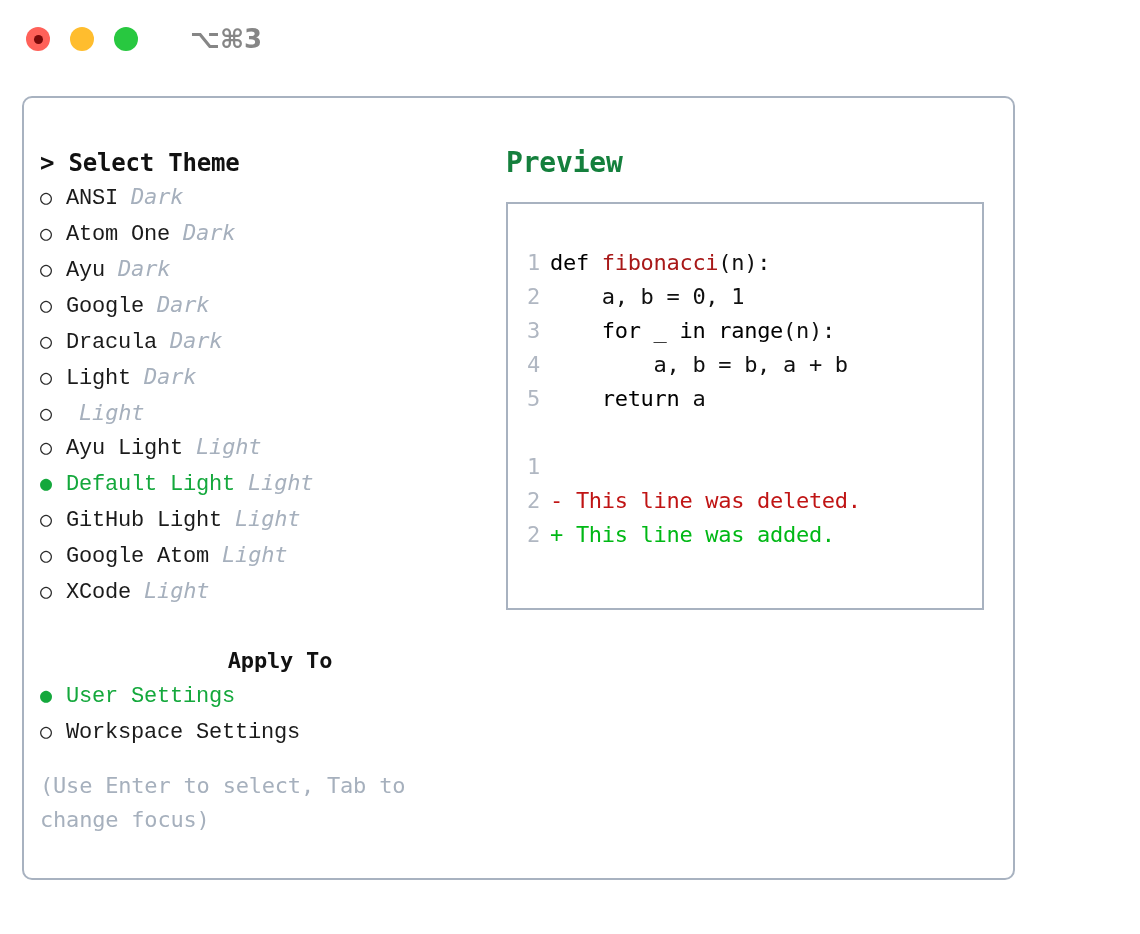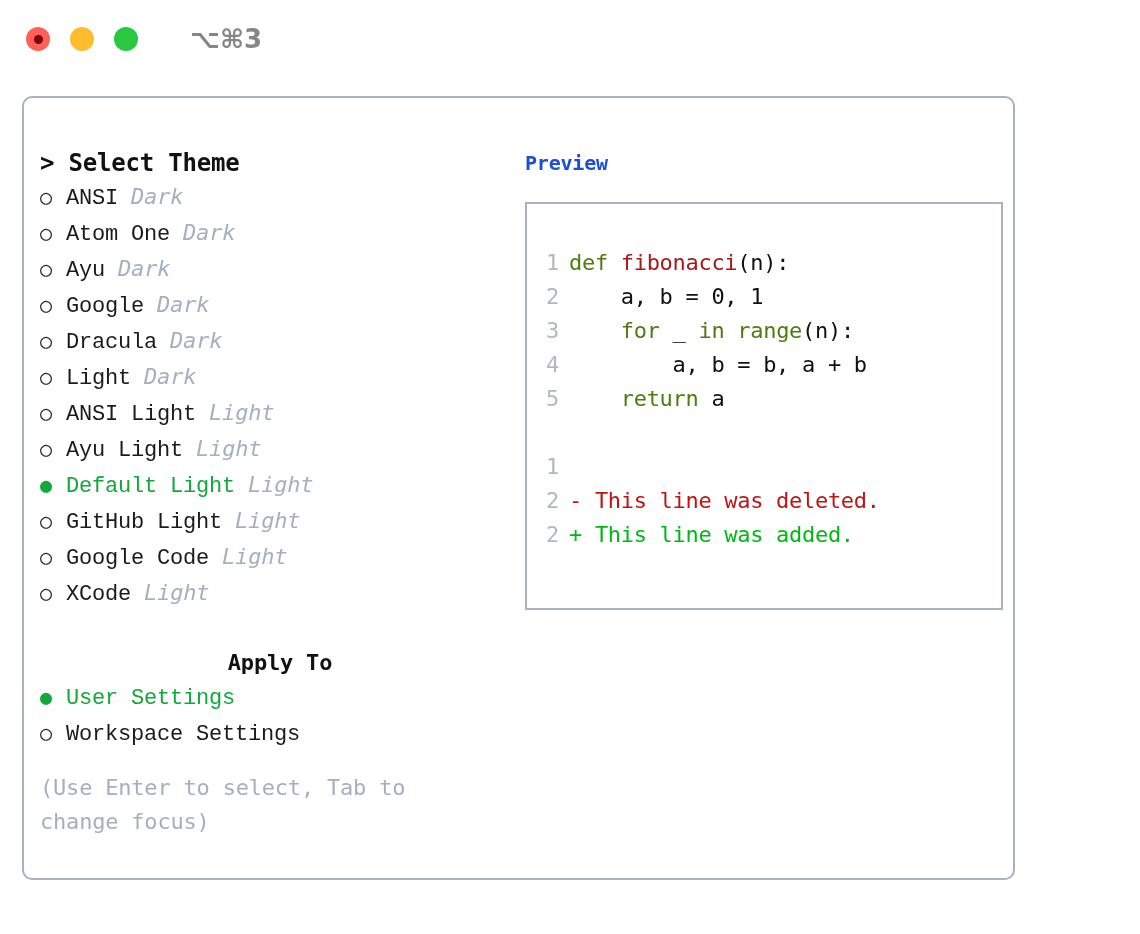--- a/index.html
+++ b/index.html
@@ -61,21 +61,20 @@
     height: 784px;
     border: 2px solid #a8b2c0;
     border-radius: 10px;
     background: #ffffff;
   }
 
   .panel-inner {
     display: flex;
     height: 100%;
     padding: 48px 0 0 0;
-    gap: 19px;
   }
 
   
   .left-col {
     width: 470px;
     padding-left: 16px;
   }
 
   .list-header {
     font-size: 24px;
@@ -127,23 +126,23 @@
     width: 400px;
     letter-spacing: -0.2px;
   }
 
   
   .right-col {
     flex: 1;
     padding-left: 12px;
   }
   .preview-title {
-    font-size: 20px;
-    font-weight: 700;
-    color: #1d4ed8;
+    font-size: 28px;
+    font-weight: 700;
+    color: #15803d;
     line-height: 34px;
     letter-spacing: -0.2px;
   }
 
   .code-box {
     margin-top: 22px;
     width: 478px;
     height: 408px;
     border: 2px solid #a8b2c0;
     background: #ffffff;
@@ -158,21 +157,21 @@
     letter-spacing: -0.3px;
   }
   .ln {
     width: 42px;
     flex: 0 0 42px;
     text-align: right;
     color: #b0b7c2;
     padding-right: 10px;
   }
   .code-text { color: #101010; }
-  .tok-kw   { color: #4d7c0f; }
+  .tok-kw   { color: #000000; }
   .tok-fn   { color: #a81919; }
   .tok-plain{ color: #101010; }
 
   .blank-line { height: 34px; }
 
   .diff-ctx { color: #8a8f98; }
   .diff-del { color: #c01414; }
   .diff-add { color: #00b815; }
 </style>
 </head>
@@ -196,25 +195,25 @@
 
       <div class="left-col">
         <div class="list-header">&gt; Select Theme</div>
         <div id="theme-items">
             <div class="opt-row"><span class="opt-marker">○</span><span class="opt-label">ANSI</span><span class="opt-suffix"> Dark</span></div>
             <div class="opt-row"><span class="opt-marker">○</span><span class="opt-label">Atom One</span><span class="opt-suffix"> Dark</span></div>
             <div class="opt-row"><span class="opt-marker">○</span><span class="opt-label">Ayu</span><span class="opt-suffix"> Dark</span></div>
             <div class="opt-row"><span class="opt-marker">○</span><span class="opt-label">Google</span><span class="opt-suffix"> Dark</span></div>
             <div class="opt-row"><span class="opt-marker">○</span><span class="opt-label">Dracula</span><span class="opt-suffix"> Dark</span></div>
             <div class="opt-row"><span class="opt-marker">○</span><span class="opt-label">Light</span><span class="opt-suffix"> Dark</span></div>
-            <div class="opt-row"><span class="opt-marker">○</span><span class="opt-label">ANSI Light</span><span class="opt-suffix"> Light</span></div>
+            <div class="opt-row"><span class="opt-marker">○</span><span class="opt-suffix"> Light</span></div>
             <div class="opt-row"><span class="opt-marker">○</span><span class="opt-label">Ayu Light</span><span class="opt-suffix"> Light</span></div>
             <div class="opt-row selected"><span class="opt-marker sel">●</span><span class="opt-label">Default Light</span><span class="opt-suffix"> Light</span></div>
             <div class="opt-row"><span class="opt-marker">○</span><span class="opt-label">GitHub Light</span><span class="opt-suffix"> Light</span></div>
-            <div class="opt-row"><span class="opt-marker">○</span><span class="opt-label">Google Code</span><span class="opt-suffix"> Light</span></div>
+            <div class="opt-row"><span class="opt-marker">○</span><span class="opt-label">Google Atom</span><span class="opt-suffix"> Light</span></div>
             <div class="opt-row"><span class="opt-marker">○</span><span class="opt-label">XCode</span><span class="opt-suffix"> Light</span></div>
           </div>
 
         <div class="section-gap"></div>
 
         <div class="apply-header">Apply To</div>
         <div id="apply-items">
             <div class="opt-row selected"><span class="opt-marker sel">●</span><span class="opt-label">User Settings</span></div>
             <div class="opt-row"><span class="opt-marker">○</span><span class="opt-label">Workspace Settings</span></div>
           </div>

